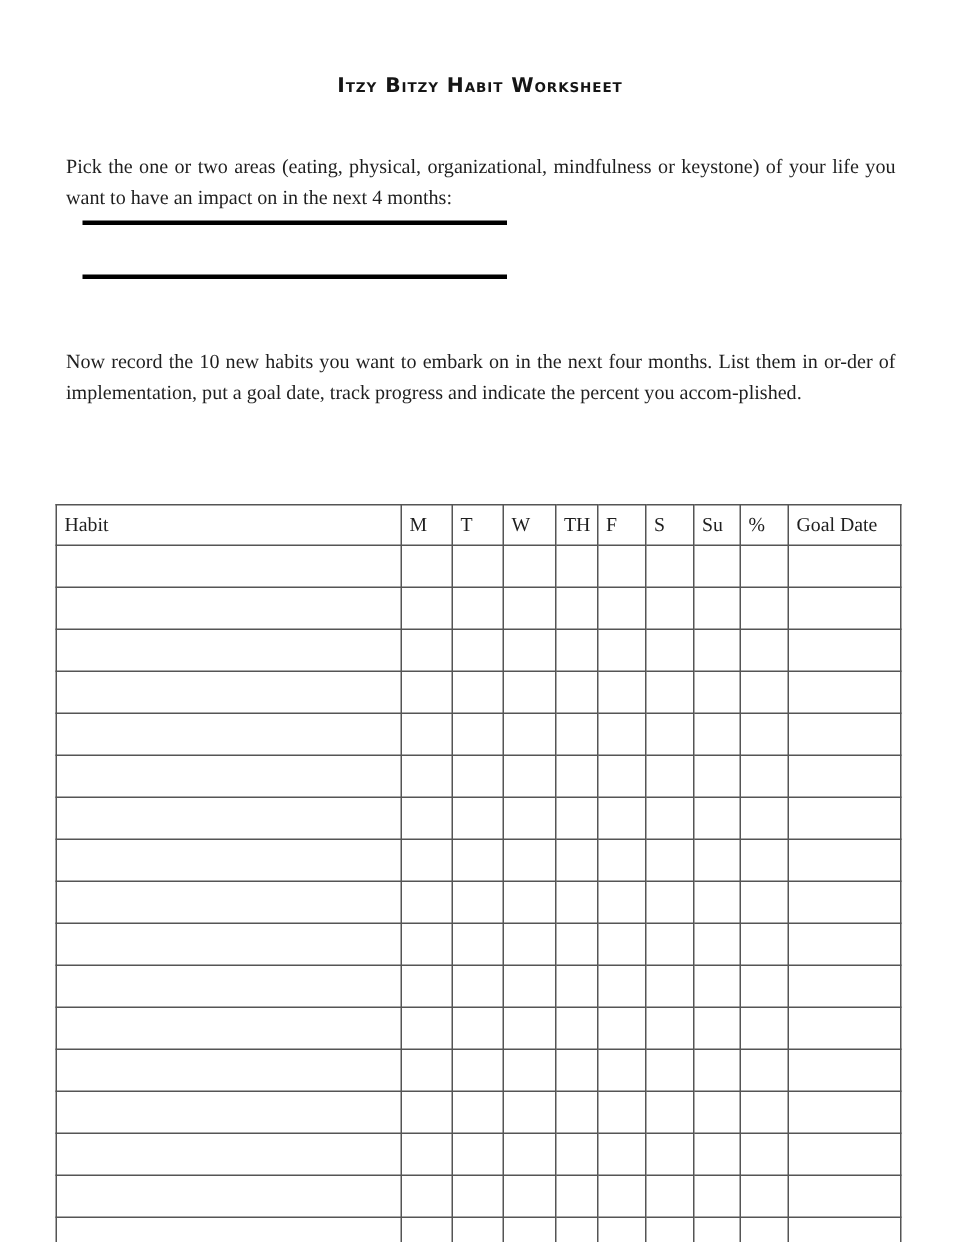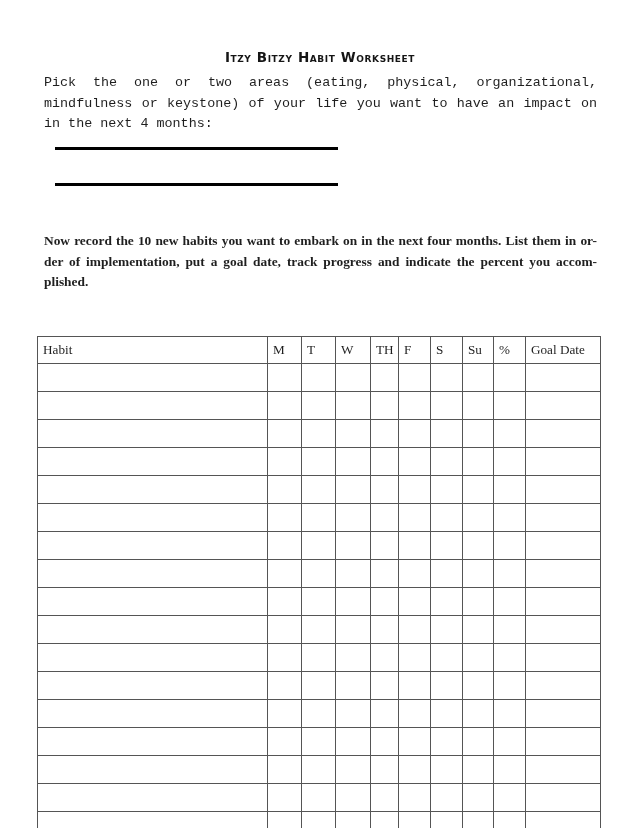--- a/index.html
+++ b/index.html
@@ -35,22 +35,22 @@
   .para {
     position: absolute;
     left: 44px;
     width: 553px;
     text-align: justify;
     font-size: 13.4px;
     line-height: 20.5px;
     color: #1f1f1f;
     hyphens: manual;
   }
-  #intro-paragraph { top: 60px; font-family: Liberation Mono, monospace; }
-  #instruction-paragraph { top: 218px; font-weight: bold; }
+  #intro-paragraph { top: 88px; }
+  #instruction-paragraph { top: 218px; }
 
   
   .answer-rule {
     position: absolute;
     left: 55px;
     width: 283px;
     height: 3px;
     background: #000000;
   }
   #answer-line-1 { top: 147px; }

